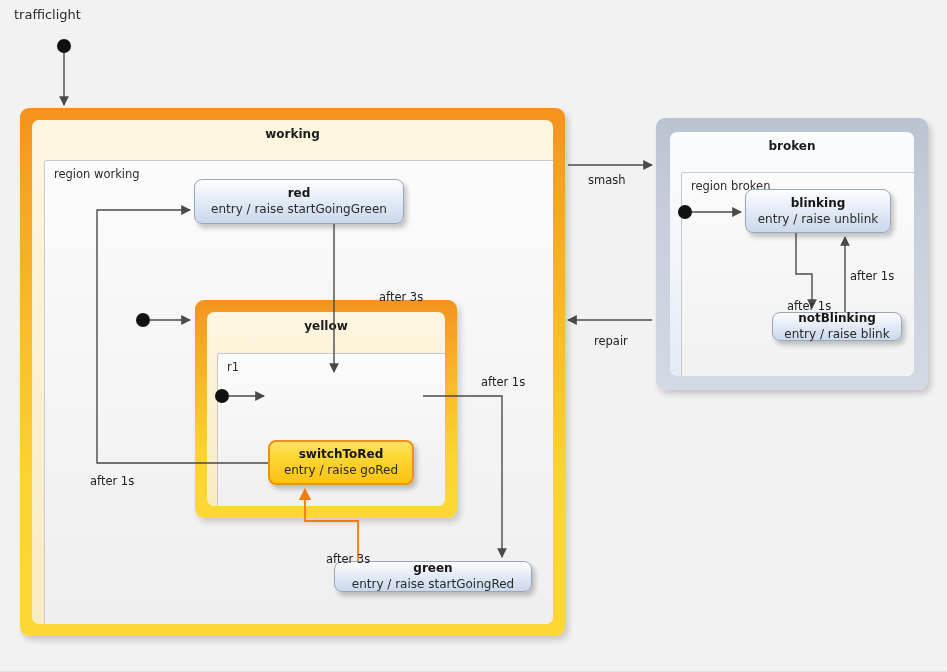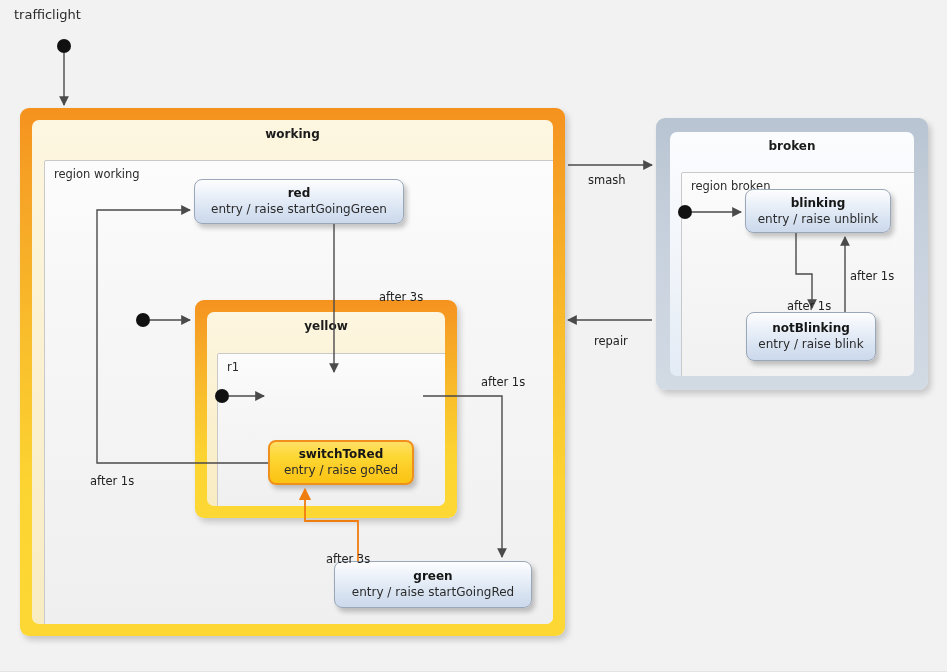--- a/index.html
+++ b/index.html
@@ -179,40 +179,40 @@
       </div>
     </div>
   </div>
 
 
   <div class="state active" style="left:268px; top:440px; width:146px; height:45px;">
     <div class="state-name">switchToRed</div>
     <div class="state-action">entry / raise goRed</div>
   </div>
 
-  <div class="state idle" style="left:334px; top:561px; width:198px; height:47px;">
+  <div class="state idle" style="left:334px; top:561px; width:198px; height:31px;">
     <div class="state-name">green</div>
     <div class="state-action">entry / raise startGoingRed</div>
   </div>
 
   <div class="composite idle" style="left:656px; top:118px; width:272px; height:272px;">
     <div class="composite-inner">
       <div class="composite-name">broken</div>
       <div class="region" style="left:11px; top:40px; width:245px; height:255px;">
         <div class="region-label">region broken</div>
       </div>
     </div>
   </div>
 
   <div class="state idle" style="left:745px; top:189px; width:146px; height:44px;">
     <div class="state-name">blinking</div>
     <div class="state-action">entry / raise unblink</div>
   </div>
 
-  <div class="state idle" style="left:746px; top:312px; width:130px; height:49px;text-align:right;">
+  <div class="state idle" style="left:772px; top:312px; width:130px; height:29px;text-align:right;">
     <div class="state-name">notBlinking</div>
     <div class="state-action">entry / raise blink</div>
   </div>
 
   <div class="initial-node" style="left:57px; top:39px;"></div>
   <div class="initial-node" style="left:136px; top:313px;"></div>
   <div class="initial-node" style="left:215px; top:389px;"></div>
   <div class="initial-node" style="left:678px; top:205px;"></div>
 
   <svg class="edge-svg" viewBox="0 0 947 672" xmlns="http://www.w3.org/2000/svg">

